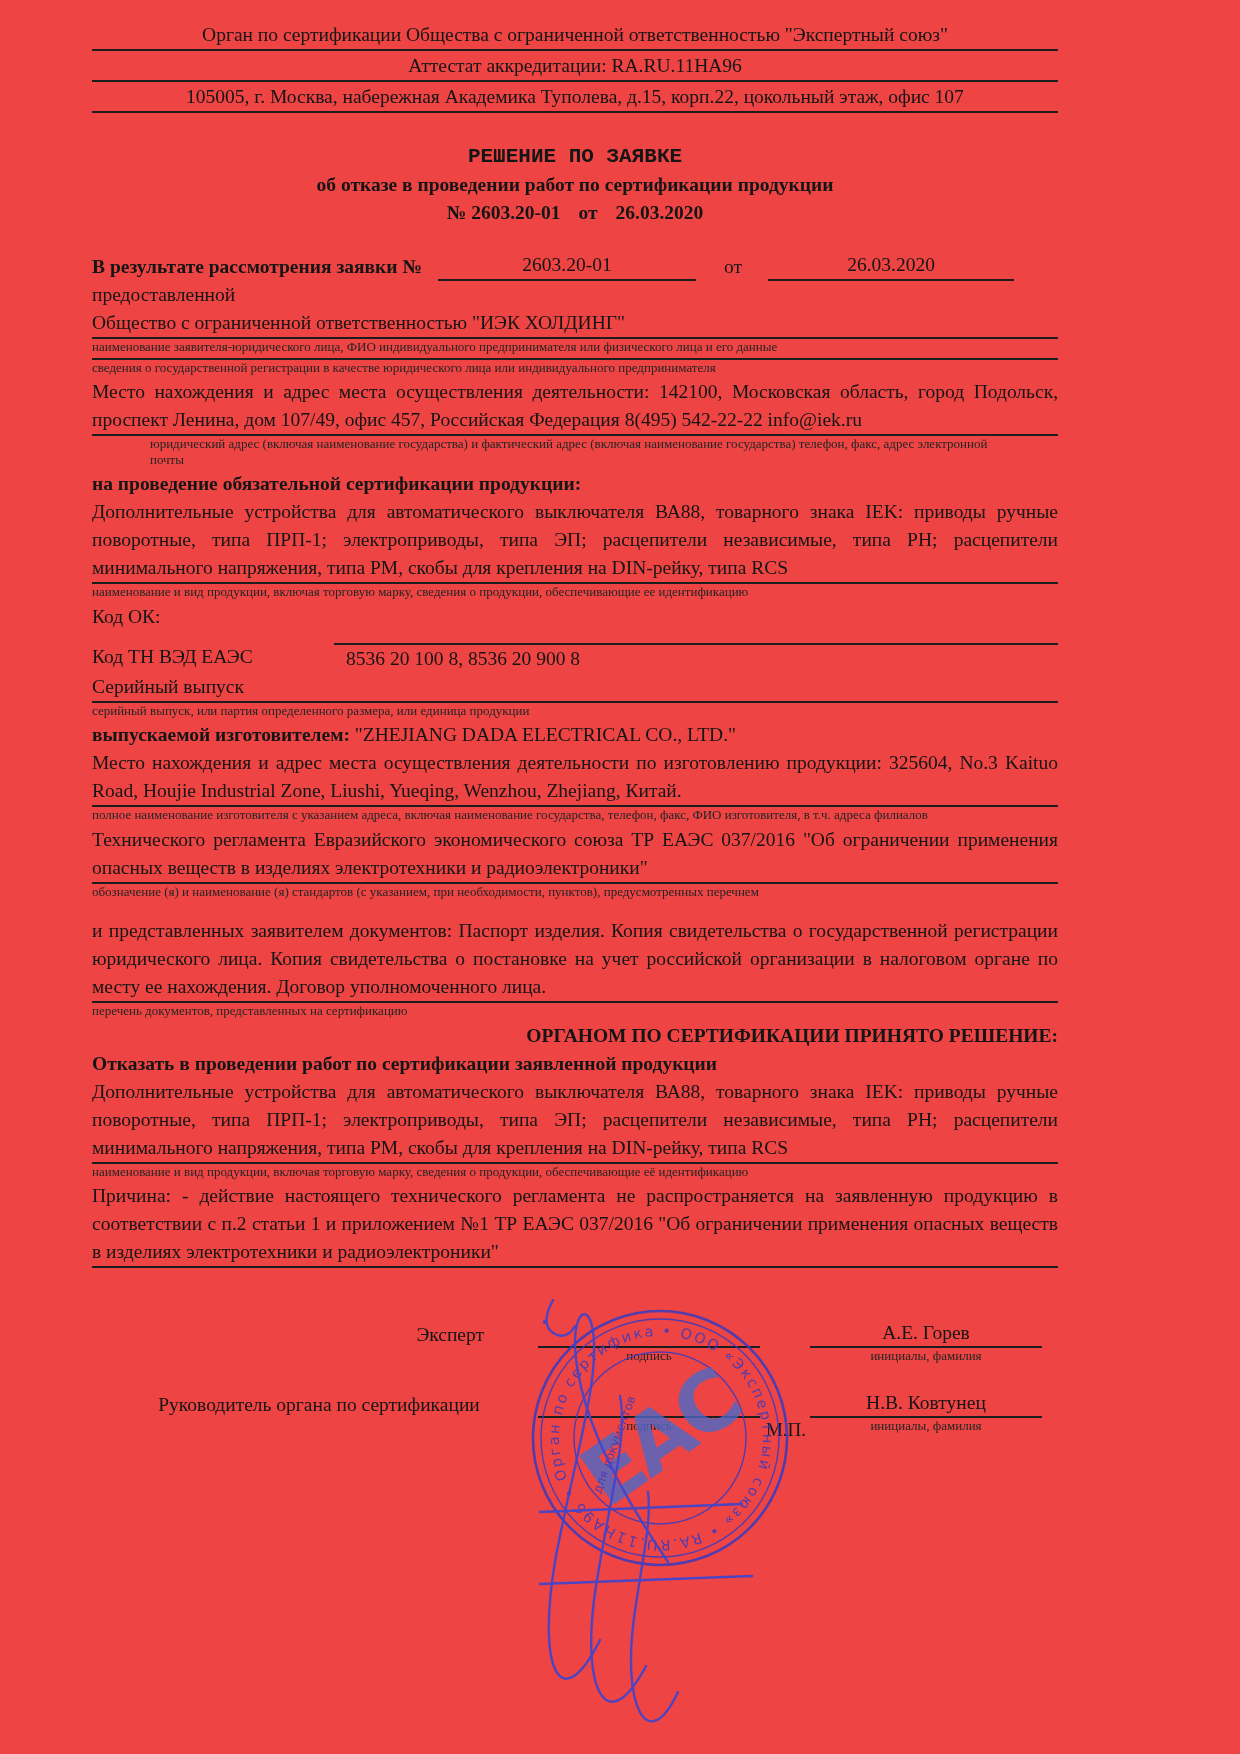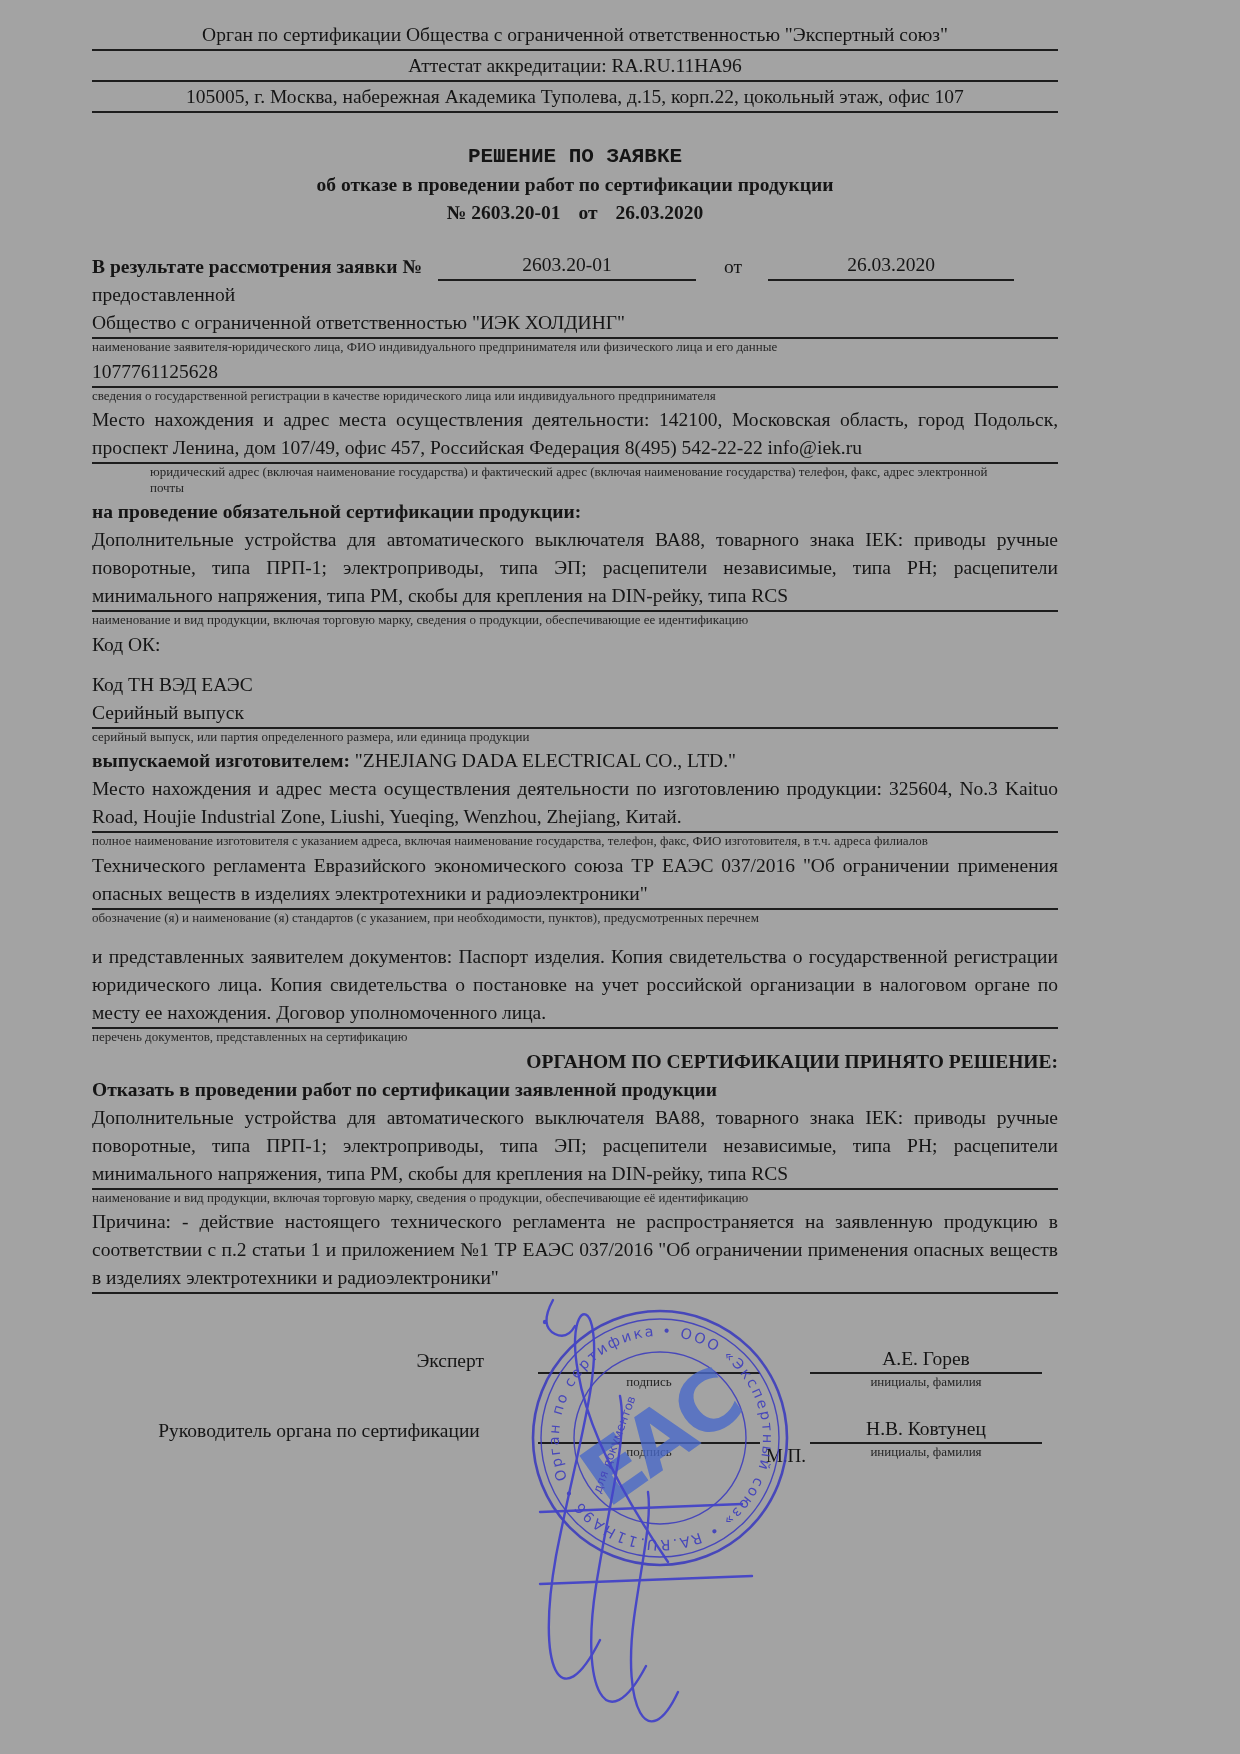--- a/index.html
+++ b/index.html
@@ -1,17 +1,17 @@
 <!DOCTYPE html>
 <html><head>
 <meta charset="utf-8">
 <style>
   html,body { margin:0; padding:0; background:#ffffff; }
   .page {
-    position:relative; width:1240px; height:1754px; background:#a3a3a3;
+    position:relative; width:1240px; height:1754px; background:#ef4444;
     font-family:"Liberation Serif","DejaVu Serif",serif; color:#151515;
     overflow:hidden;
   }
   .content { padding:22px 182px 0 92px; }
 
   .hdr { text-align:center; font-size:19.5px; line-height:26px;
          border-bottom:2px solid #1d1d1d; padding-bottom:1px; }
   .hdr + .hdr { margin-top:2px; }
 
   .title { text-align:center; font-weight:bold; }
@@ -69,36 +69,36 @@
       <span class="fl">В результате рассмотрения заявки №</span>
       <span class="cell-num">2603.20-01</span>
       <span class="cell-ot">от</span>
       <span class="cell-date">26.03.2020</span>
     </div>
     <div class="para">предоставленной</div>
     <div class="para">Общество с ограниченной ответственностью "ИЭК ХОЛДИНГ"</div>
     <div class="rule"></div>
     <div class="cap">наименование заявителя-юридического лица, ФИО индивидуального предпринимателя или физического лица и его данные</div>
 
-    <div class="para">1077761125628</div>
     <div class="rule"></div>
     <div class="cap">сведения о государственной регистрации в качестве юридического лица или индивидуального предпринимателя</div>
 
     <div class="para">Место нахождения и адрес места осуществления деятельности: 142100, Московская область, город Подольск, проспект Ленина, дом 107/49, офис 457, Российская Федерация 8(495) 542-22-22 info@iek.ru</div>
     <div class="rule"></div>
     <div class="cap" style="width:88%;margin:0 auto 3px auto;">юридический адрес (включая наименование государства) и фактический адрес (включая наименование государства) телефон, факс, адрес электронной почты</div>
 
     <div class="para b">на проведение обязательной сертификации продукции:</div>
     <div class="para">Дополнительные устройства для автоматического выключателя ВА88, товарного знака IEK: приводы ручные поворотные, типа ПРП-1; электроприводы, типа ЭП; расцепители независимые, типа РН; расцепители минимального напряжения, типа РМ, скобы для крепления на DIN-рейку, типа RCS</div>
     <div class="rule"></div>
     <div class="cap">наименование и вид продукции, включая торговую марку, сведения о продукции, обеспечивающие ее идентификацию</div>
 
     <div class="para">Код ОК:</div>
     <div class="coderow">
       <span class="clabel">Код ТН ВЭД ЕАЭС</span>
+      <span class="cval">8536 20 100 8, 8536 20 900 8</span>
     </div>
     <div class="para">Серийный выпуск</div>
     <div class="rule"></div>
     <div class="cap">серийный выпуск, или партия определенного размера, или единица продукции</div>
 
     <div class="para">
       <span class="b">выпускаемой изготовителем:</span><span> "ZHEJIANG DADA ELECTRICAL CO., LTD."</span>
     </div>
     <div class="para">Место нахождения и адрес места осуществления деятельности по изготовлению продукции: 325604, No.3 Kaituo Road, Houjie Industrial Zone, Liushi, Yueqing, Wenzhou, Zhejiang, Китай.</div>
     <div class="rule"></div>

